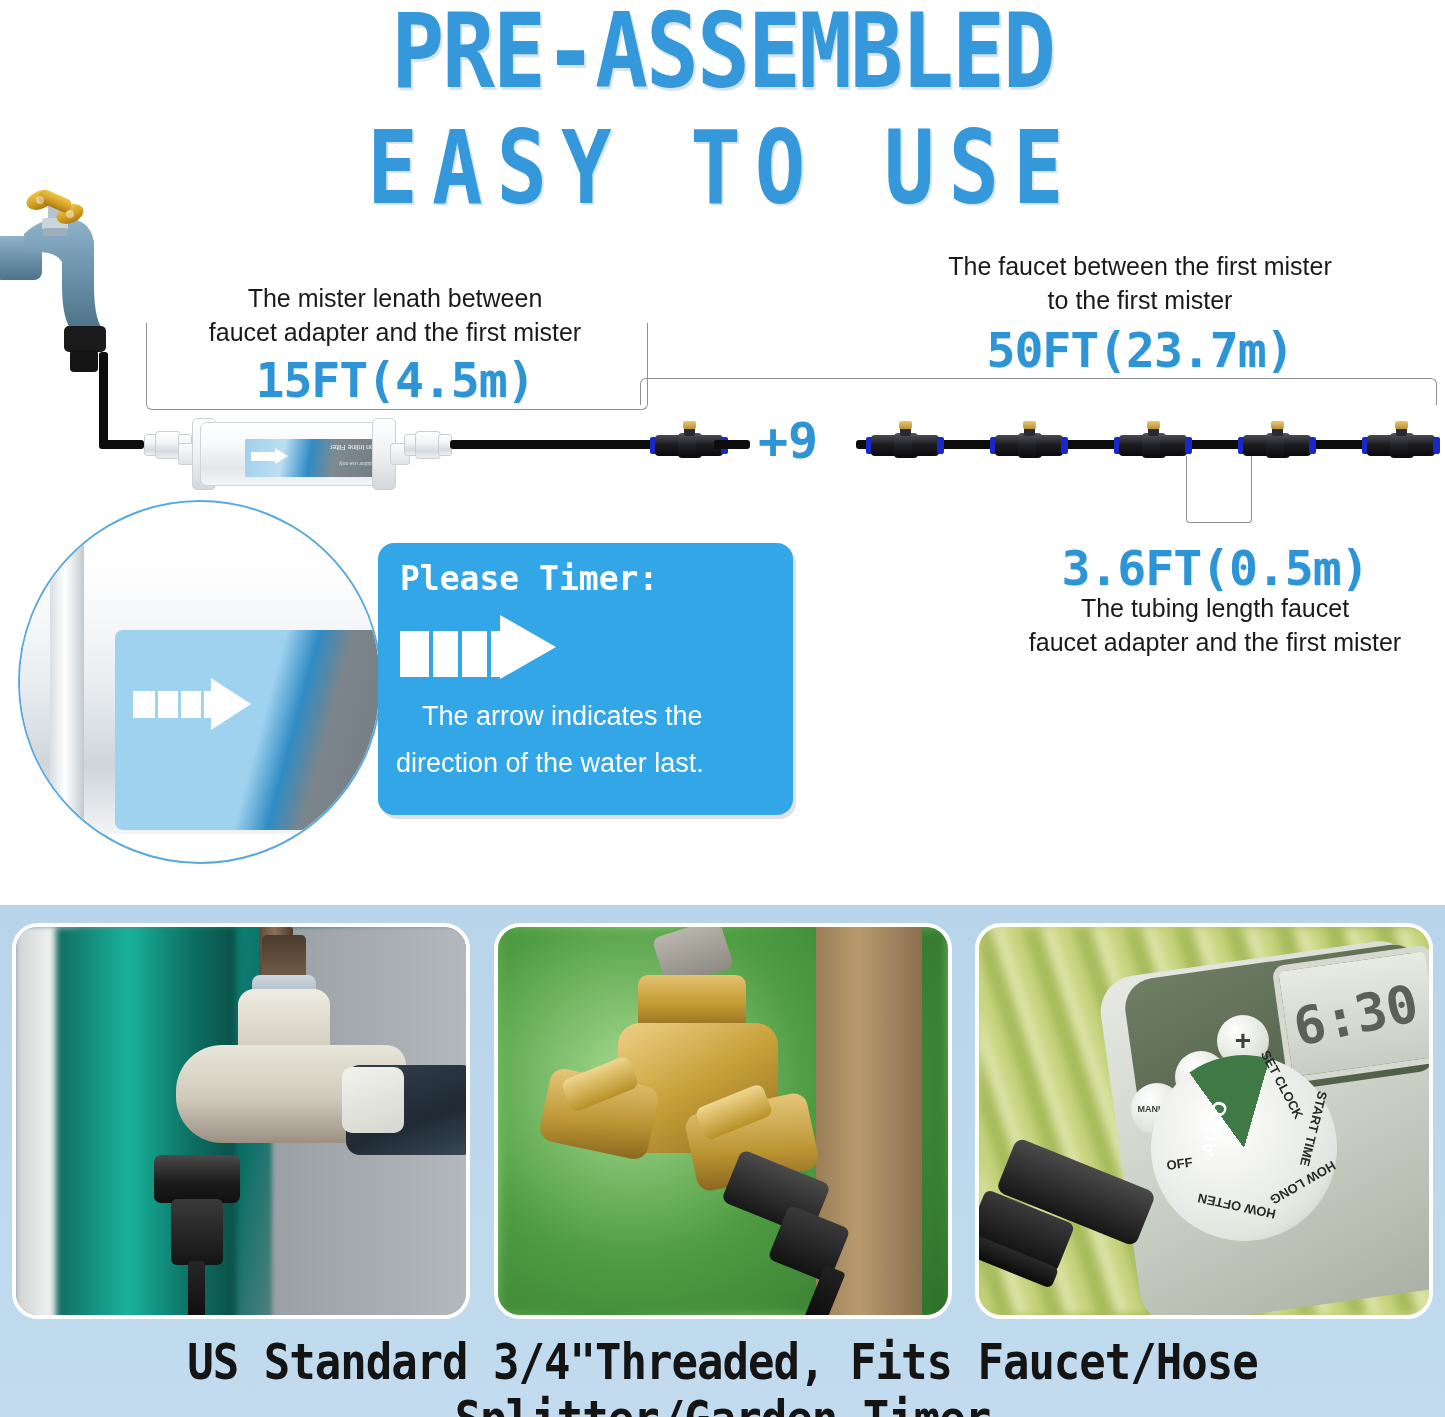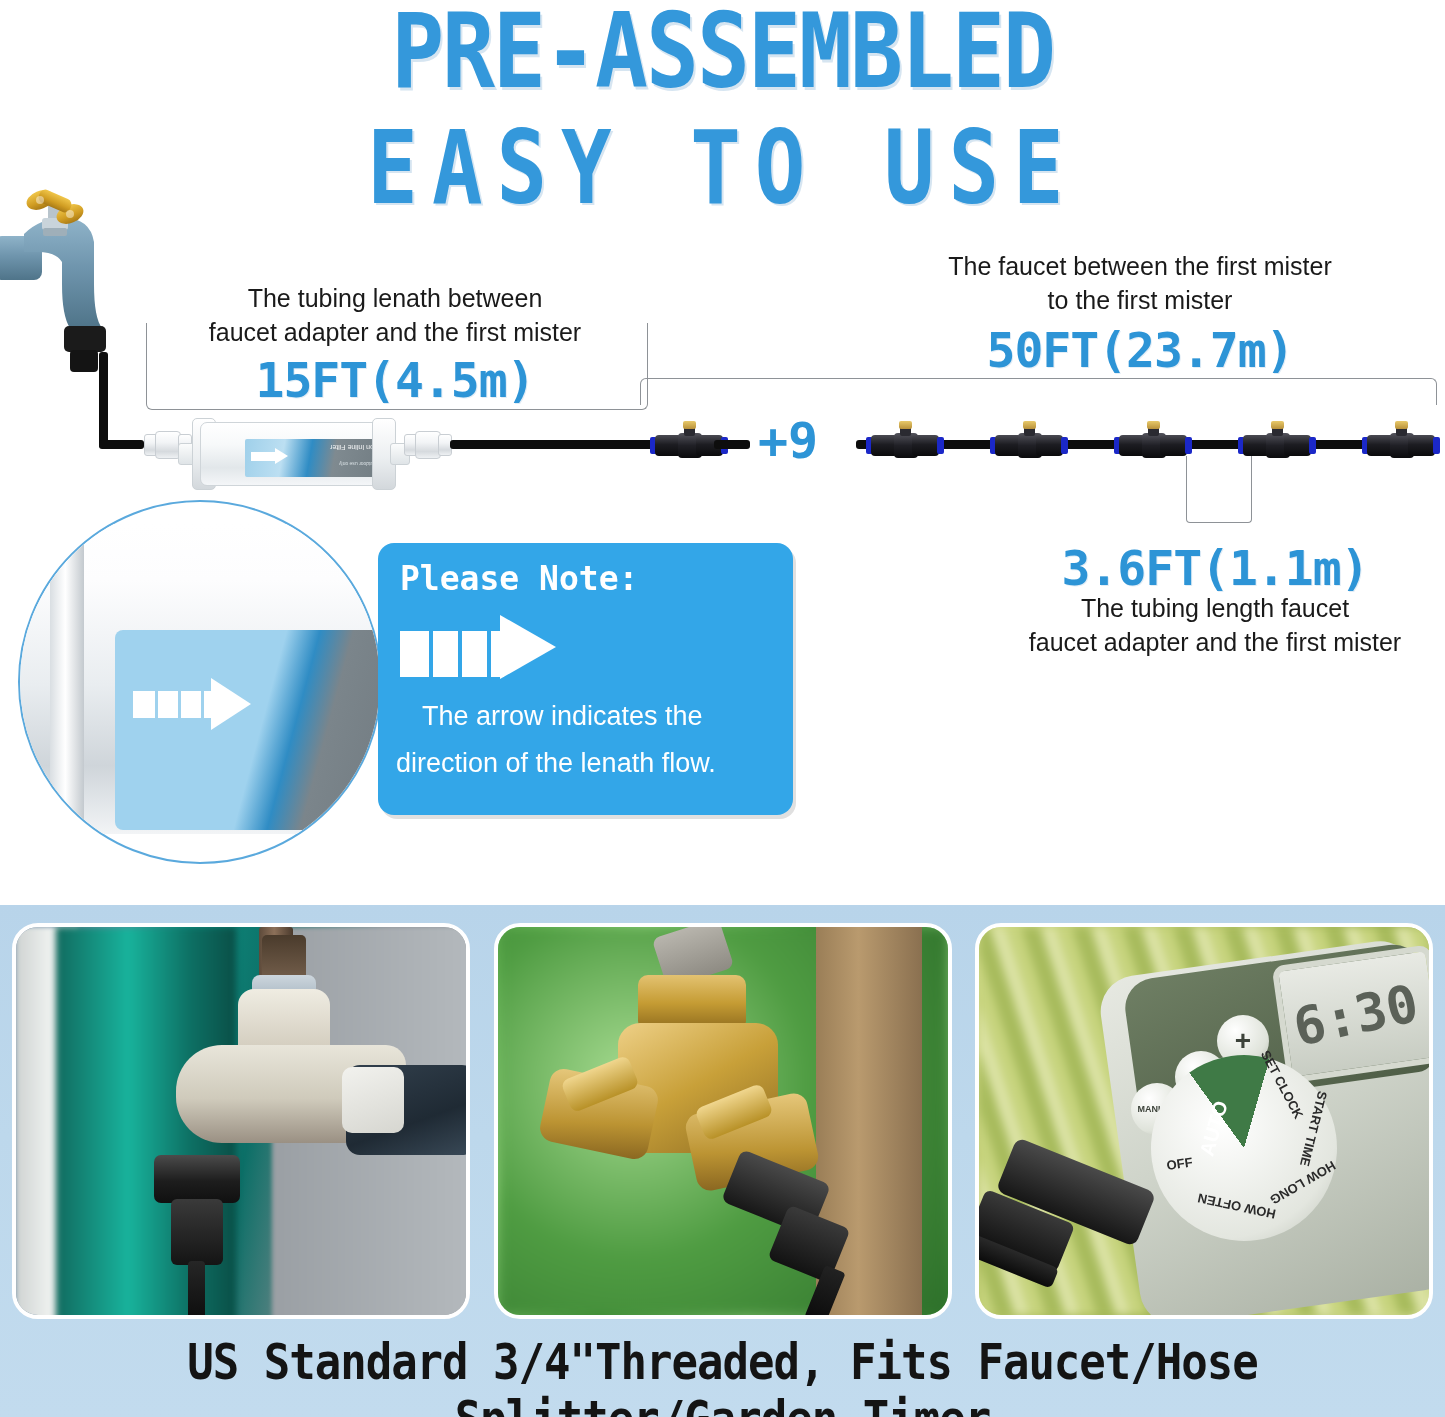--- a/index.html
+++ b/index.html
@@ -340,34 +340,34 @@
       <span class="b1"></span>
       <span class="hub"></span>
       <span class="stem"></span>
       <span class="tip"></span>
       <span class="b2"></span>
       <span class="ring ringR"></span>
     </div>
 
   <div class="brk" style="left:146px;top:323px;width:500px;height:86px;border-width:0 1px 1px 1px;border-radius:0 0 6px 6px;"></div>
   <div class="cap-txt" style="left:150px;top:282px;width:490px;">
-    <span>The tubing lenath between</span><br>
+    <span>The mister lenath between</span><br>
     <span>faucet adapter and the first mister</span>
   </div>
   <div class="big-blue" style="left:150px;top:352px;width:490px;">15FT(4.5m)</div>
 
   <div class="brk" style="left:640px;top:378px;width:795px;height:26px;border-width:1px 1px 0 1px;border-radius:6px 6px 0 0;"></div>
   <div class="cap-txt" style="left:855px;top:250px;width:570px;">
     <span>The faucet between the first mister</span><br>
     <span>to the first mister</span>
   </div>
   <div class="big-blue" style="left:855px;top:322px;width:570px;">50FT(23.7m)</div>
 
   <div class="brk" style="left:1186px;top:456px;width:64px;height:66px;border-width:0 1px 1px 1px;border-radius:0 0 4px 4px;"></div>
-  <div class="big-blue" style="left:995px;top:540px;width:440px;">3.6FT(1.1m)</div>
+  <div class="big-blue" style="left:995px;top:540px;width:440px;">3.6FT(0.5m)</div>
   <div class="cap-txt" style="left:990px;top:592px;width:450px;">
     <span>The tubing length faucet</span><br>
     <span>faucet adapter and the first mister</span>
   </div>
 
   <div class="mag">
     <div class="fbody"></div>
     <div class="rim"></div>
     <div class="lbl">
       <span class="arw">
@@ -375,30 +375,30 @@
         <span class="g" style="left:22px;"></span>
         <span class="g" style="left:45px;"></span>
         <span class="g" style="left:68px;"></span>
         <span class="hd"></span>
       </span>
 
     </div>
   </div>
 
   <div class="note">
-    <div class="title">Please  Note:</div>
+    <div class="title">Please  Timer:</div>
     <div class="arrow">
       <span class="sh"></span>
       <span class="g" style="left:29px;"></span>
       <span class="g" style="left:58px;"></span>
       <span class="g" style="left:87px;"></span>
       <span class="hd"></span>
     </div>
     <div class="l1">The arrow indicates the</div>
-    <div class="l2">direction of the lenath flow.</div>
+    <div class="l2">direction of the water last.</div>
   </div>
 
   <div class="band">
     <div class="photos">
 
       <div class="photo p1">
         <div class="post"></div>
         <div class="hose"></div>
         <div class="wall"></div>
         <div class="pipe"></div>

